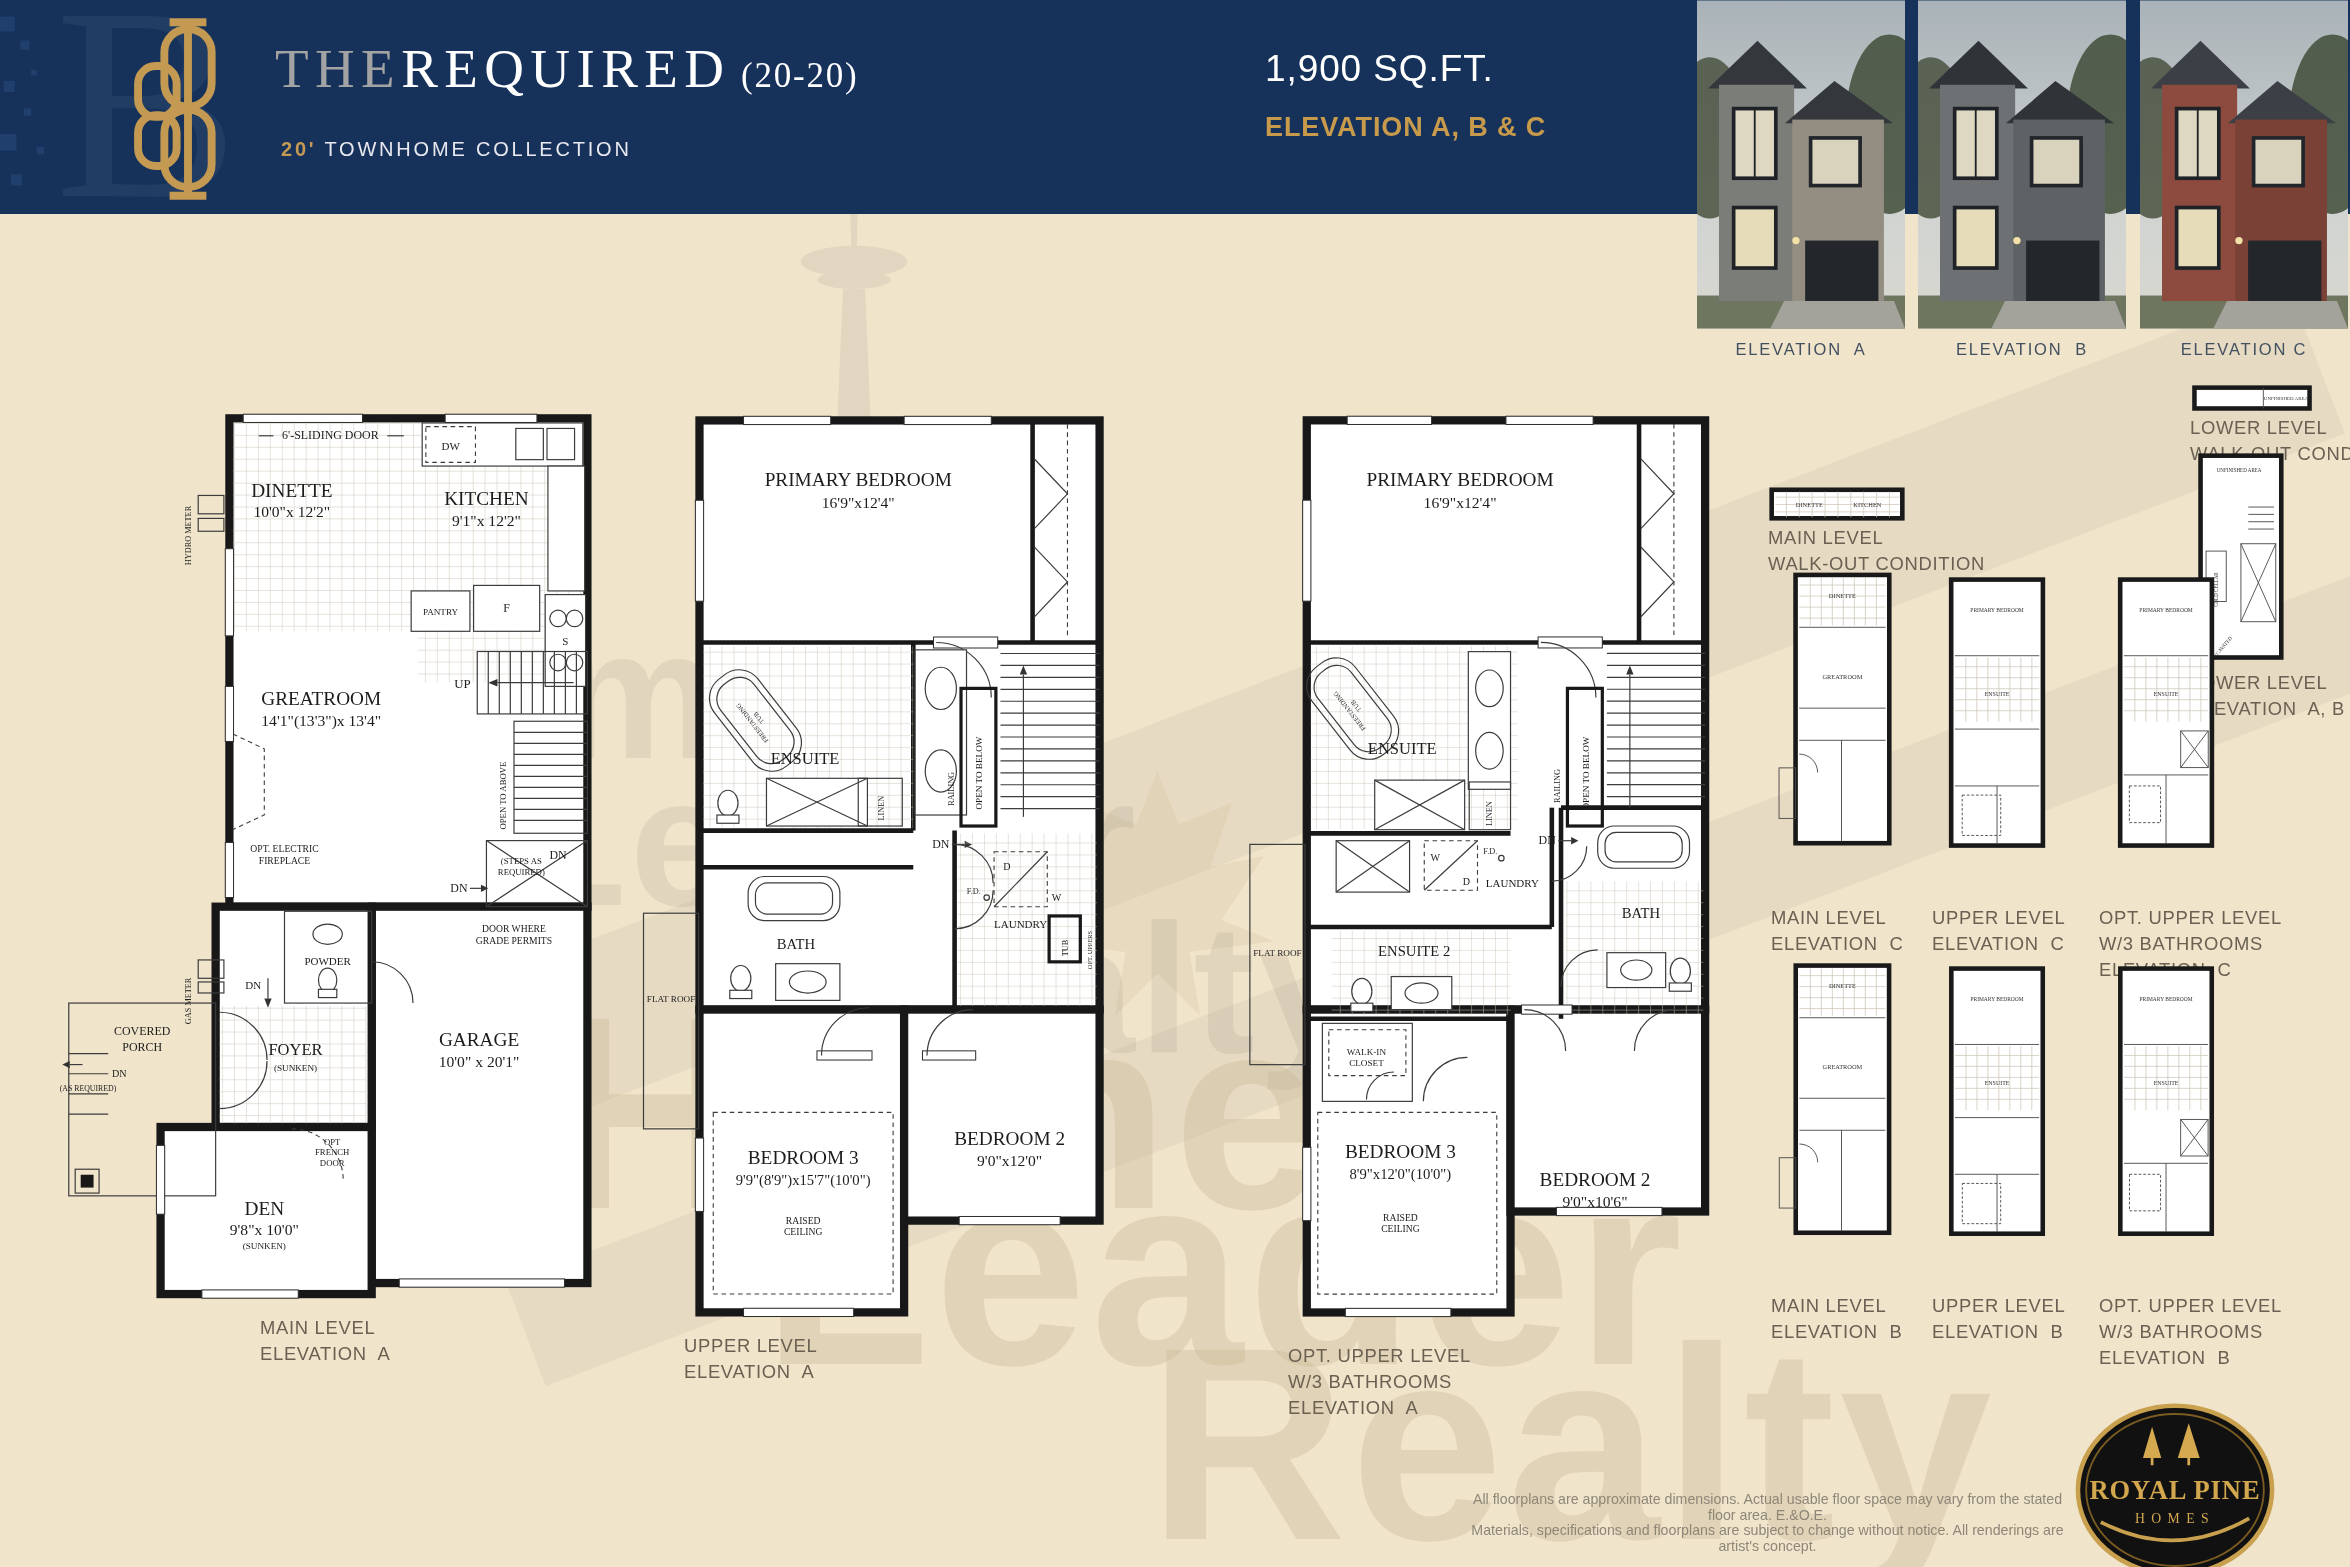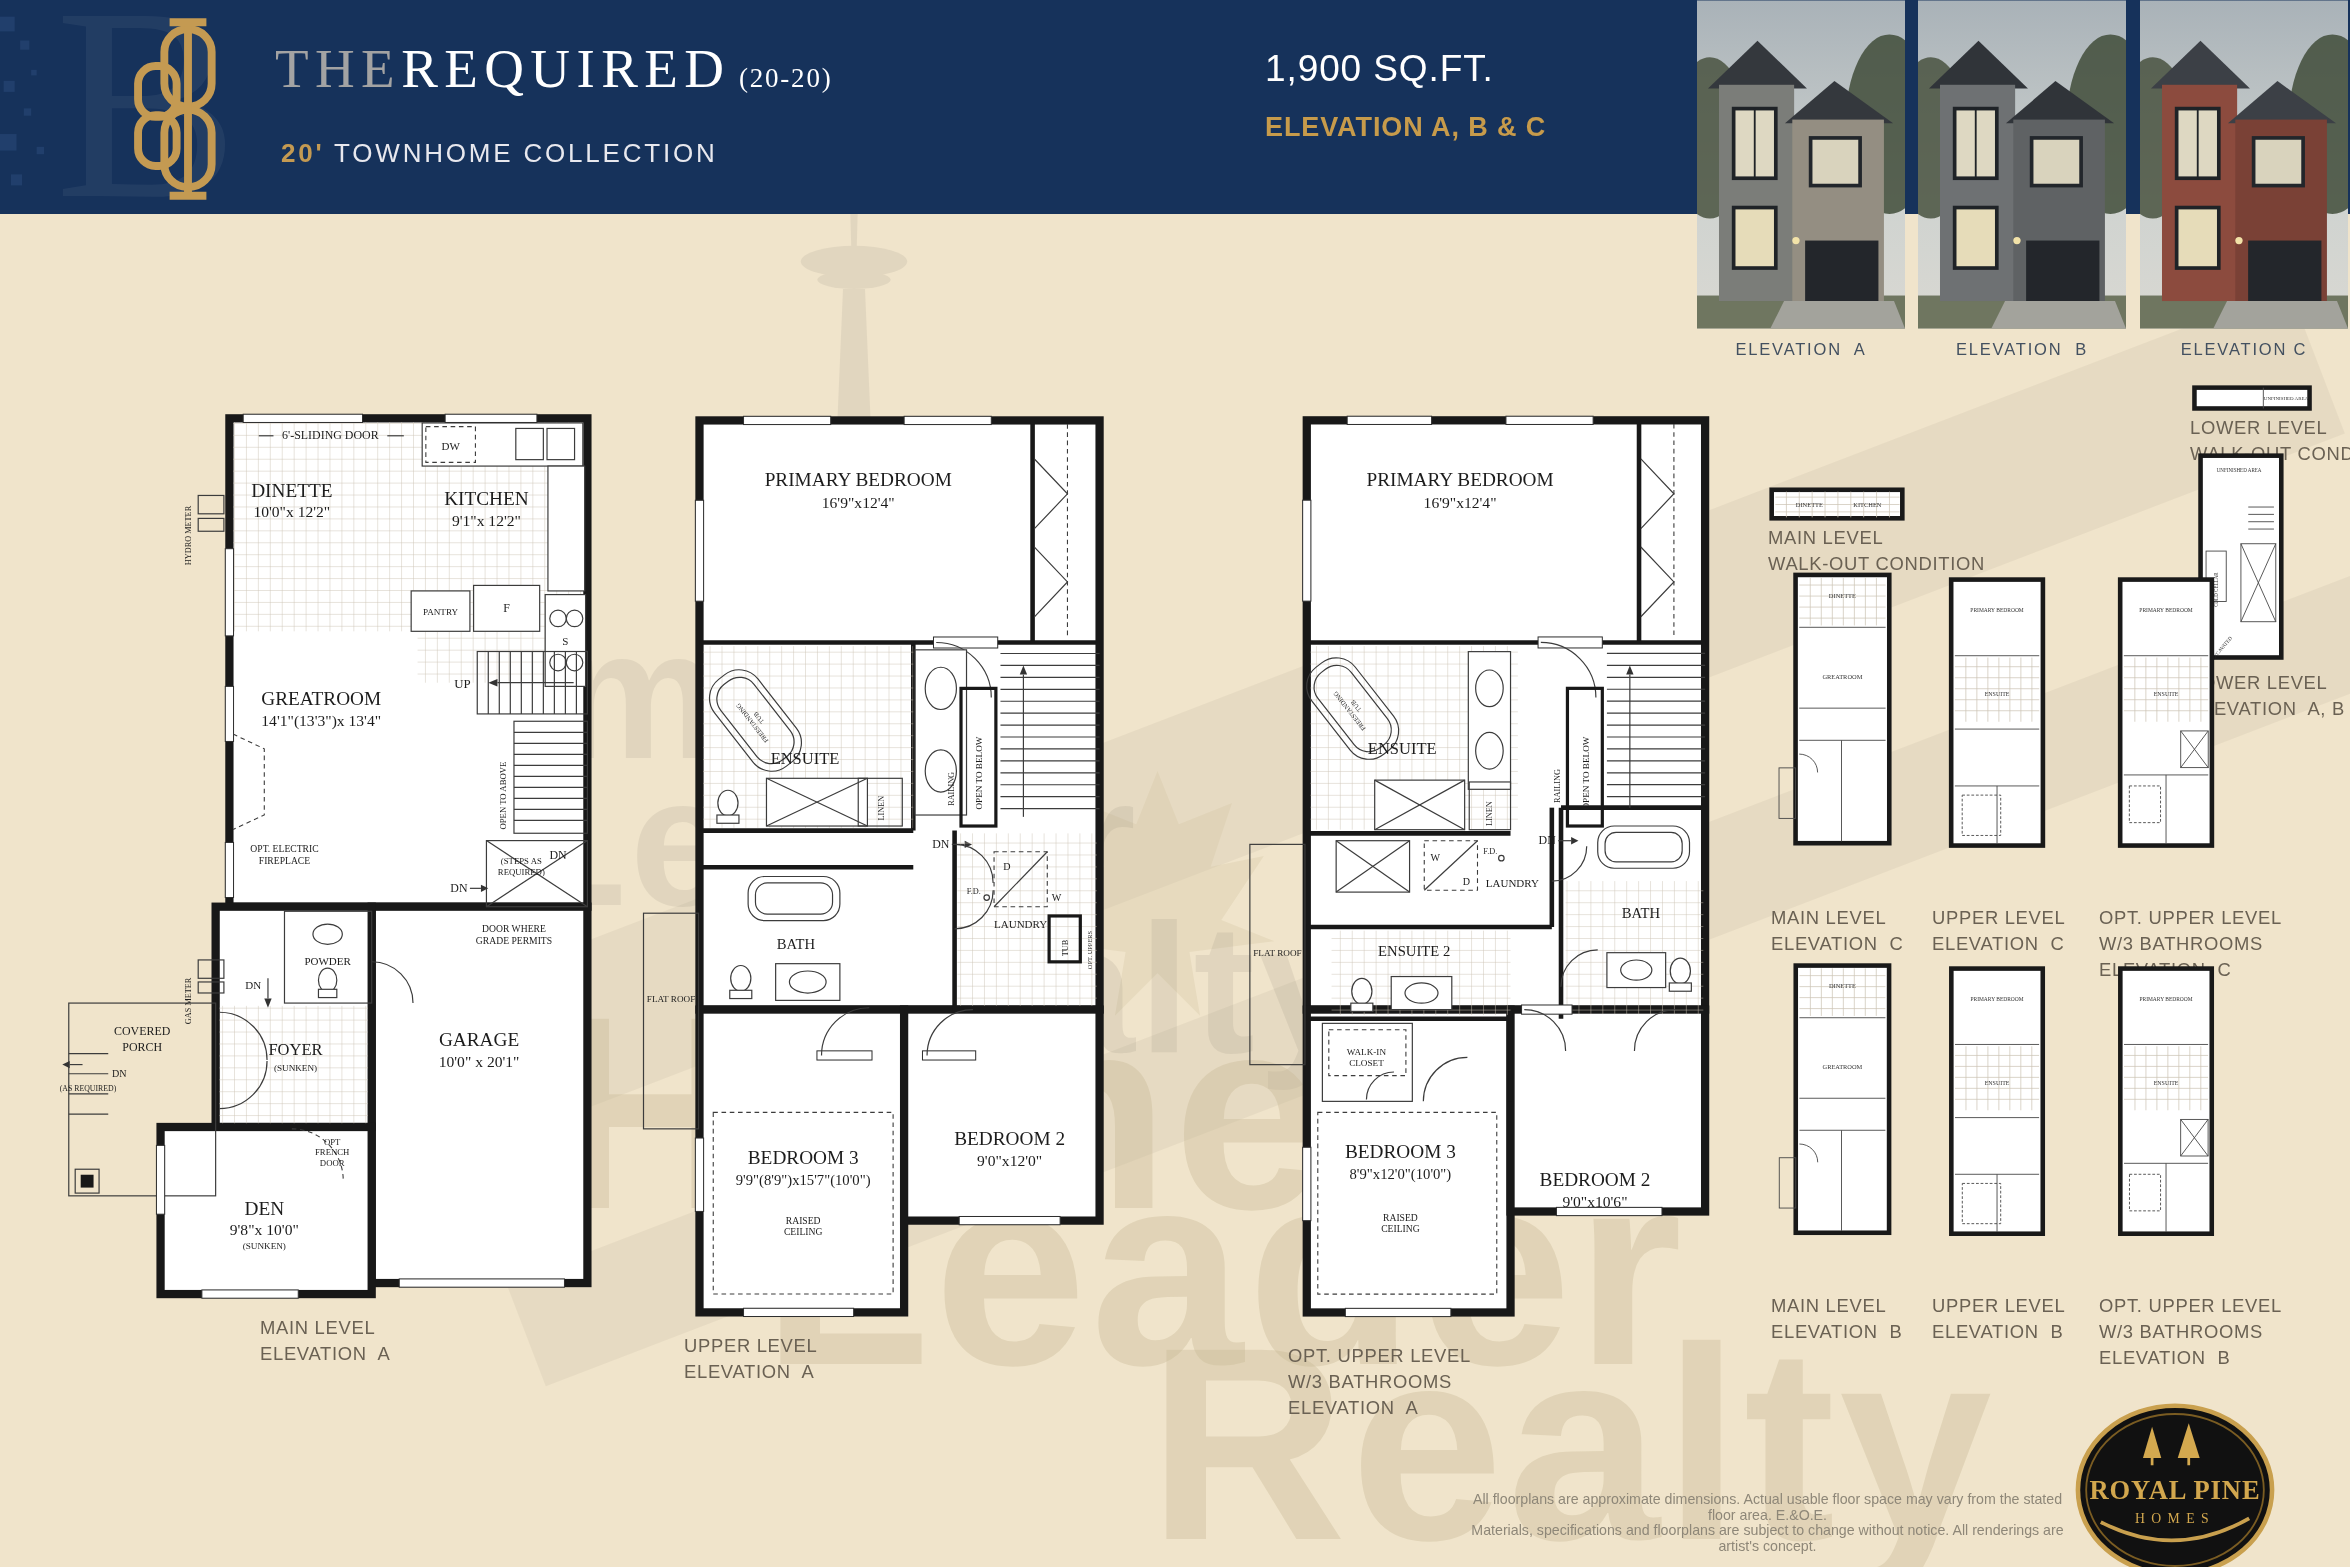--- a/index.html
+++ b/index.html
@@ -5,22 +5,22 @@
   html,body{margin:0;padding:0;background:#555;}
   .page{position:relative;width:2351px;height:1568px;background:#f0e4cb;overflow:hidden;
         font-family:"Liberation Sans",sans-serif;}
   
   .hdr{position:absolute;left:0;top:0;width:2351px;height:214px;background:#16325b;}
   .hdr .bigB{position:absolute;left:55px;top:-55px;font:275px "Liberation Serif",serif;color:#ffffff;opacity:.05;}
   .logo{position:absolute;left:110px;top:16.5px;width:156px;height:184px;}
   .t1{position:absolute;left:275px;top:37px;white-space:pre;font-family:"Liberation Serif",serif;
       font-size:55px;letter-spacing:6.4px;color:#fff;}
   .t1 .gold{color:#a3a3a3;}
-  .t1 .suffix{font-size:27px;letter-spacing:1.8px;}
-  .t2{position:absolute;left:281px;top:138px;font-size:26px;letter-spacing:2.8px;color:#e8e8ee;font-weight:400;}
+  .t1 .suffix{font-size:35px;letter-spacing:1.8px;}
+  .t2{position:absolute;left:281px;top:138px;font-size:20px;letter-spacing:2.8px;color:#e8e8ee;font-weight:400;}
   .t2 .gold{color:#c49a52;font-weight:700;}
   .sqft{position:absolute;left:1265px;top:48px;font-size:37px;font-weight:400;color:#ffffff;letter-spacing:0.9px;}
   .elevline{position:absolute;left:1265px;top:112px;font-size:27px;font-weight:700;color:#c79b4b;letter-spacing:0.9px;}
   
   .photo{position:absolute;top:0;width:208px;height:329px;}
   .plabel{position:absolute;top:340px;width:208px;text-align:center;font-size:16.5px;letter-spacing:1.8px;
           color:#435060;white-space:pre;}
   
   .wmA{position:absolute;font-weight:700;font-size:184px;color:#8a8272;opacity:.14;letter-spacing:3.7px;}
   .wmB{position:absolute;font-weight:700;font-size:275px;color:#c9ba97;opacity:.38;letter-spacing:3.7px;}

